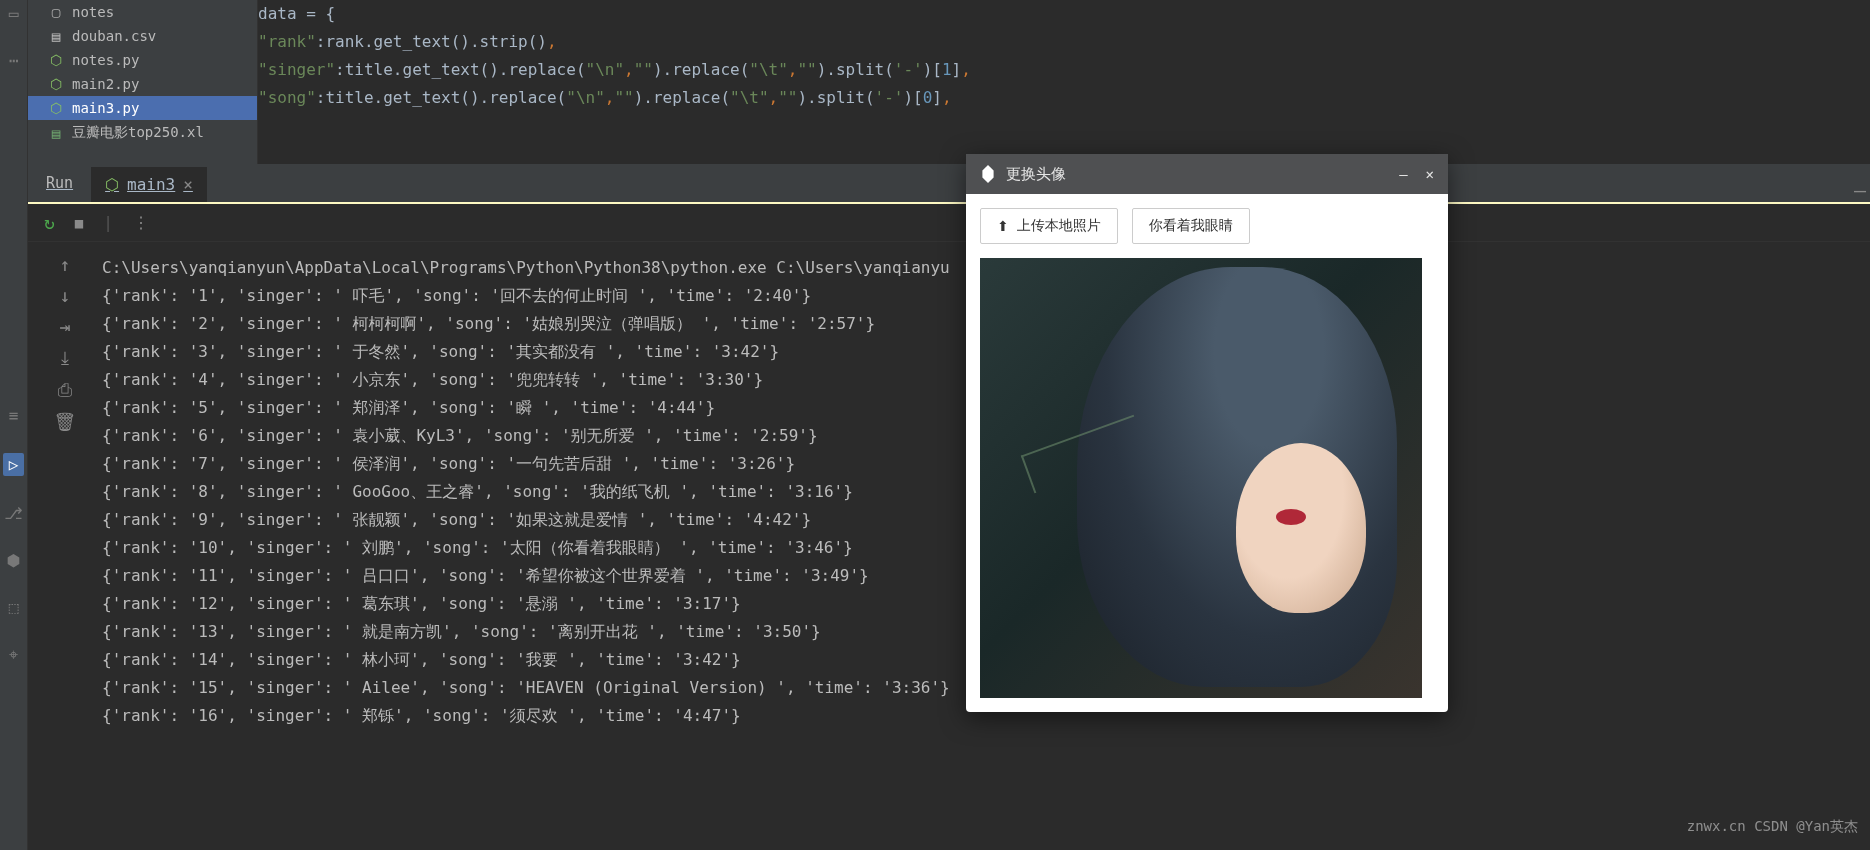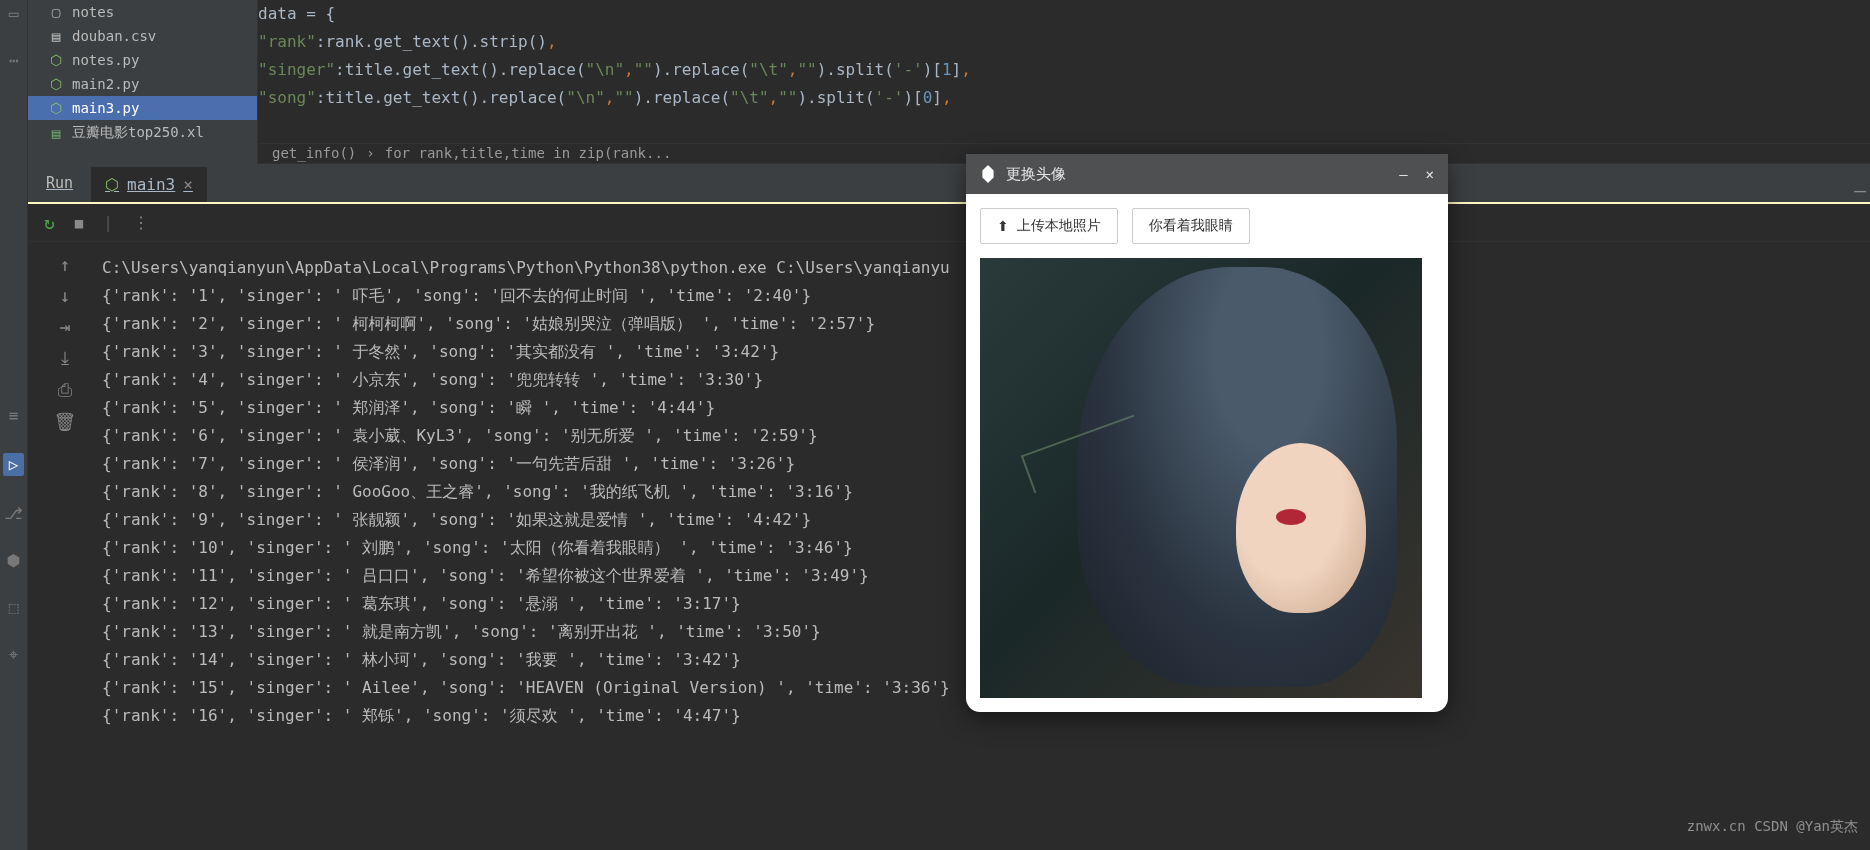--- a/index.html
+++ b/index.html
@@ -78,21 +78,21 @@
     }
     .run-left-gutter .ri { color:#8a8a8a; font-size:18px; cursor:pointer; }
     .console {
       flex:1; font-family: Consolas, monospace; font-size:16px;
       color:#bbb; line-height:28px; padding-top:12px; padding-left:0;
       white-space:pre;
     }
     
     .dialog {
       position:absolute; top:154px; left:966px; width:482px;
-      background:#fff; border-radius:14px;
+      background:#fff; border-radius:4px;
       box-shadow:0 6px 24px rgba(0,0,0,0.5);
     }
     .dialog-title {
       height:40px; display:flex; align-items:center; background:#4f5052;
       color:#e6e6e6; font-size:15px; padding:0 14px;
     }
     .dialog-title .spacer { flex:1; }
     .dialog-title .win-btn { color:#e6e6e6; margin-left:18px; cursor:pointer; font-size:14px; }
     .penguin {
       width:16px; height:18px; background:#fff;
@@ -183,25 +183,20 @@
           </div>
         </div>
       <div style="flex:1;display:flex;flex-direction:column">
         <div class="code-pane">
           <div class="code-lines" id="code">
               <div>                data = {</div>
               <div>                    <span class="str">"rank"</span>:rank.get_text().strip()<span class="kw">,</span></div>
               <div>                    <span class="str">"singer"</span>:title.get_text().replace(<span class="str">"\n"</span><span class="kw">,</span><span class="str">""</span>).replace(<span class="str">"\t"</span><span class="kw">,</span><span class="str">""</span>).split(<span class="str">'-'</span>)[<span class="num">1</span>]<span class="kw">,</span></div>
               <div>                    <span class="str">"song"</span>:title.get_text().replace(<span class="str">"\n"</span><span class="kw">,</span><span class="str">""</span>).replace(<span class="str">"\t"</span><span class="kw">,</span><span class="str">""</span>).split(<span class="str">'-'</span>)[<span class="num">0</span>]<span class="kw">,</span></div>
             </div>
-        </div>
-        <div class="breadcrumb">
-          <span>get_info()</span>
-          <span>›</span>
-          <span>for rank,title,time in zip(rank...</span>
         </div>
       </div>
     </div>
 
     <div class="run-header">
       <span class="run-tab-label">Run</span>
       <div class="run-tab">
         <span class="ticon-py" style="color:#87c065">⬡</span>
         <span>main3</span>
         <span class="close-x">×</span>

